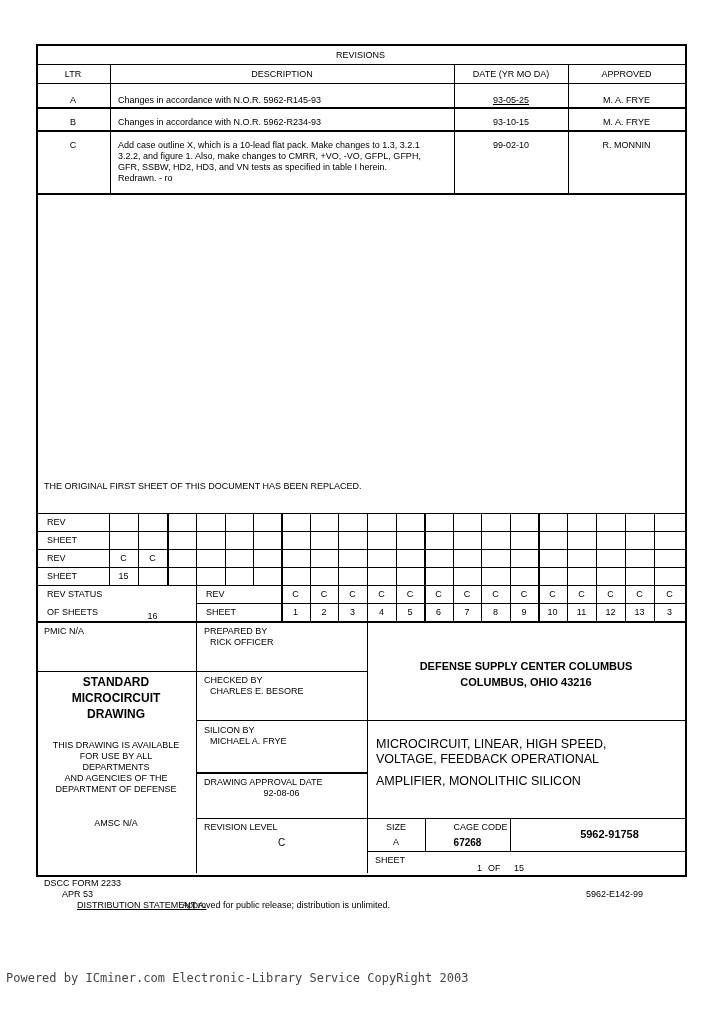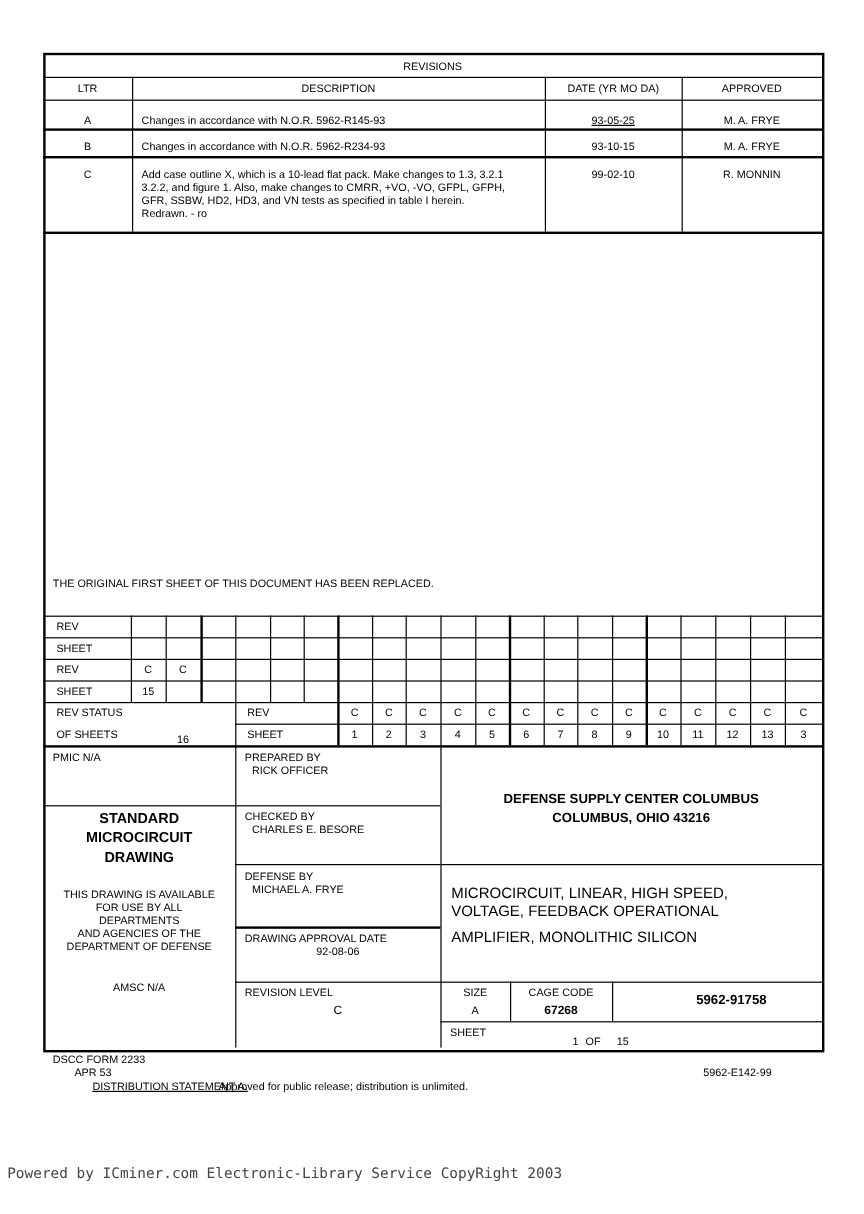--- a/index.html
+++ b/index.html
@@ -161,36 +161,36 @@
 <div class="t c" style="left:36px;width:160px;top:751px;">FOR USE BY ALL</div>
 <div class="t c" style="left:36px;width:160px;top:762px;">DEPARTMENTS</div>
 <div class="t c" style="left:36px;width:160px;top:773px;">AND AGENCIES OF THE</div>
 <div class="t c" style="left:36px;width:160px;top:784px;">DEPARTMENT OF DEFENSE</div>
 <div class="t c" style="left:36px;width:160px;top:818px;">AMSC N/A</div>
 
 <div class="t" style="left:204px;top:626px;">PREPARED BY</div>
 <div class="t" style="left:210px;top:637px;">RICK OFFICER</div>
 <div class="t" style="left:204px;top:675px;">CHECKED BY</div>
 <div class="t" style="left:210px;top:686px;">CHARLES E. BESORE</div>
-<div class="t" style="left:204px;top:725px;">DEFENSE BY</div>
+<div class="t" style="left:204px;top:725px;">SILICON BY</div>
 <div class="t" style="left:210px;top:736px;">MICHAEL A. FRYE</div>
 <div class="t" style="left:204px;top:777px;">DRAWING APPROVAL DATE</div>
 <div class="t c" style="left:196px;width:171px;top:788px;">92-08-06</div>
 <div class="t" style="left:204px;top:822px;">REVISION LEVEL</div>
 <div class="t c" style="left:196px;width:171px;top:837px;font-size:10px;">C</div>
 
 <div class="t c bold" style="left:367px;width:318px;top:658px;font-size:11px;line-height:16px;">DEFENSE SUPPLY CENTER COLUMBUS</div>
 <div class="t c bold" style="left:367px;width:318px;top:674px;font-size:11px;line-height:16px;">COLUMBUS, OHIO  43216</div>
 <div class="t title" style="left:376px;top:736px;">MICROCIRCUIT, LINEAR, HIGH SPEED,</div>
 <div class="t title" style="left:376px;top:751px;">VOLTAGE, FEEDBACK OPERATIONAL</div>
 <div class="t title" style="left:376px;top:773px;">AMPLIFIER, MONOLITHIC SILICON</div>
 
 <div class="t c" style="left:367px;width:58px;top:822px;">SIZE</div>
 <div class="t c" style="left:367px;width:58px;top:837px;">A</div>
-<div class="t c" style="left:425px;width:85px;top:822px;">CAGE CODE</div>
+<div class="t c" style="left:425px;width:85px;top:822px;padding-left:13px;">CAGE CODE</div>
 <div class="t c bold" style="left:425px;width:85px;top:837px;font-size:10px;">67268</div>
 <div class="t c bold" style="left:510px;width:175px;top:829px;font-size:11px;padding-left:12px;">5962-91758</div>
 
 <div class="t" style="left:375px;top:855px;">SHEET</div>
 <div class="t" style="left:477px;top:863px;">1</div>
 <div class="t" style="left:488px;top:863px;">OF</div>
 <div class="t" style="left:514px;top:863px;">15</div>
 
 <div class="t" style="left:44px;top:878px;">DSCC FORM 2233</div>
 <div class="t" style="left:62px;top:889px;">APR 53</div>

